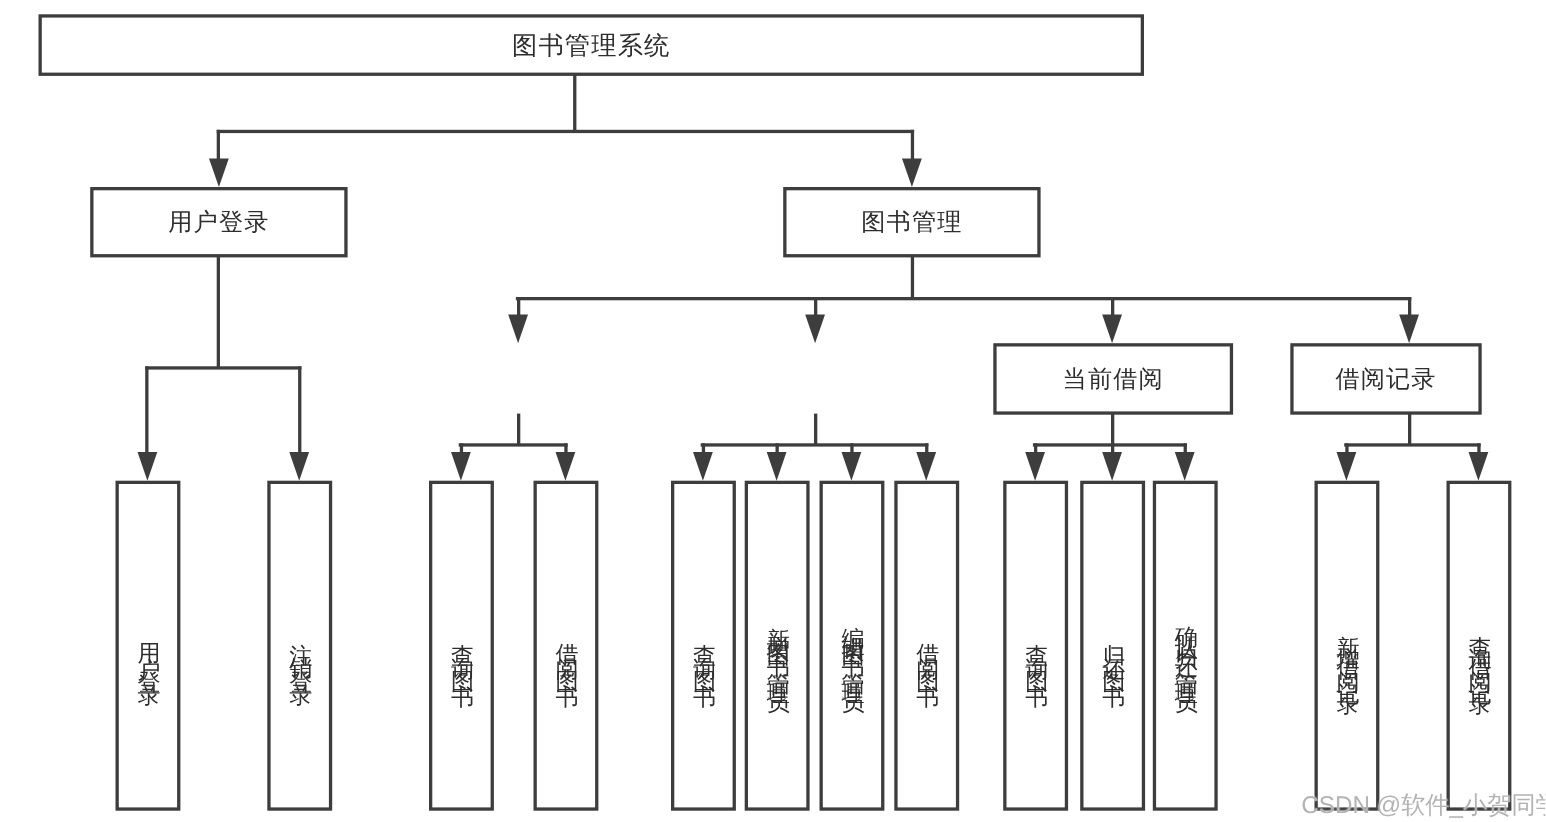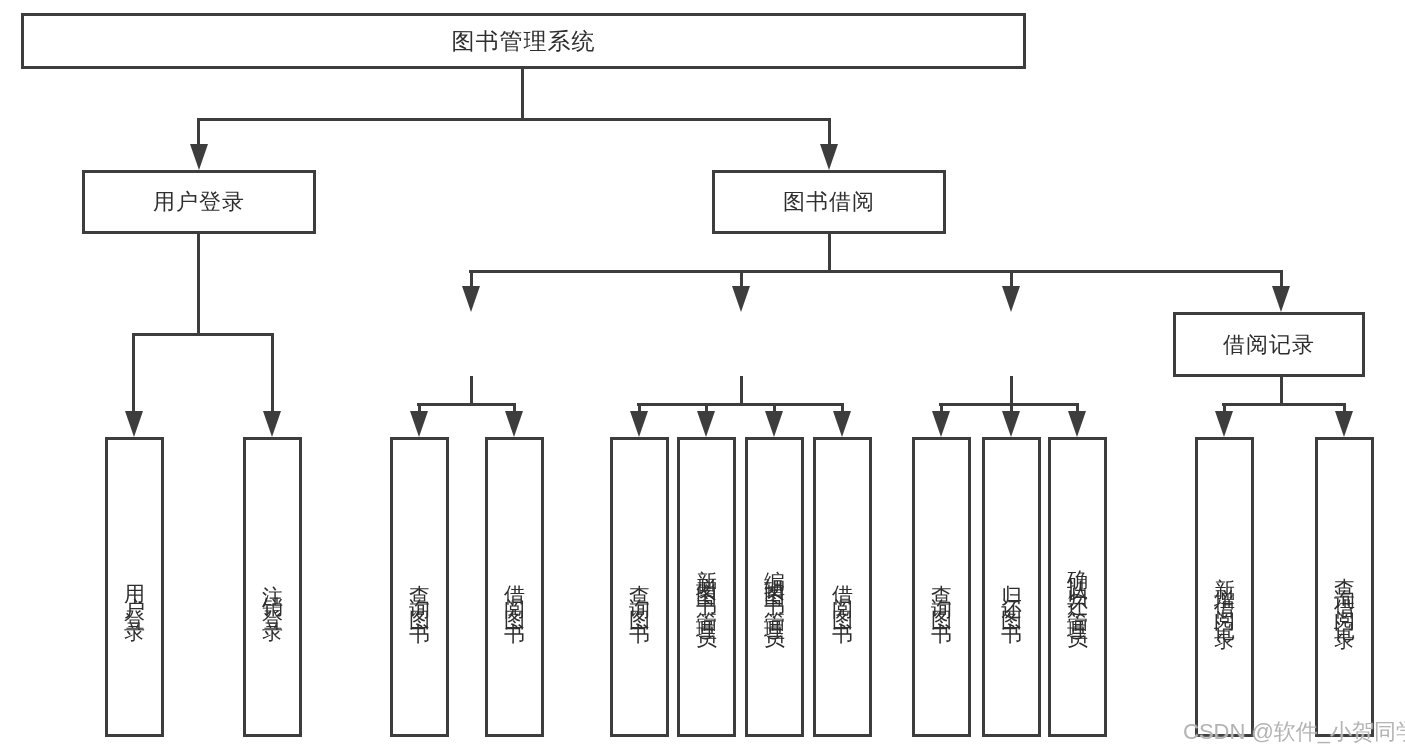--- a/index.html
+++ b/index.html
@@ -55,36 +55,39 @@
     text-shadow:0 0 2px rgba(255,255,255,0.85);
     z-index:9;
     white-space:nowrap;
   }
 </style>
 </head>
 <body>
 
 <div id="canvas">
 
-  <div class="node" style="left:21px;top:13px;width:1005px;height:56px;">
+  <div class="node" style="left:35px;top:13px;width:1005px;height:56px;">
     <span class="hlabel root-label">图书管理系统</span>
   </div>
 
   <div class="node" style="left:82px;top:170px;width:234px;height:64px;">
     <span class="hlabel">用户登录</span>
   </div>
 
   <div class="node" style="left:712px;top:170px;width:234px;height:64px;">
-    <span class="hlabel">图书借阅</span>
-  </div>
-
-
-
-
-  <div class="node" style="left:1173px;top:312px;width:192px;height:65px;">
+    <span class="hlabel">图书管理</span>
+  </div>
+
+
+
+  <div class="node" style="left:903px;top:312px;width:218px;height:65px;">
+    <span class="hlabel">当前借阅</span>
+  </div>
+
+  <div class="node" style="left:1173px;top:312px;width:174px;height:65px;">
     <span class="hlabel">借阅记录</span>
   </div>
 
   <div class="node" style="left:105px;top:437px;width:59px;height:300px;">
     <span class="vlabel ls4">用户登录</span>
   </div>
 
   <div class="node" style="left:243px;top:437px;width:59px;height:300px;">
     <span class="vlabel ls4">注销登录</span>
   </div>

